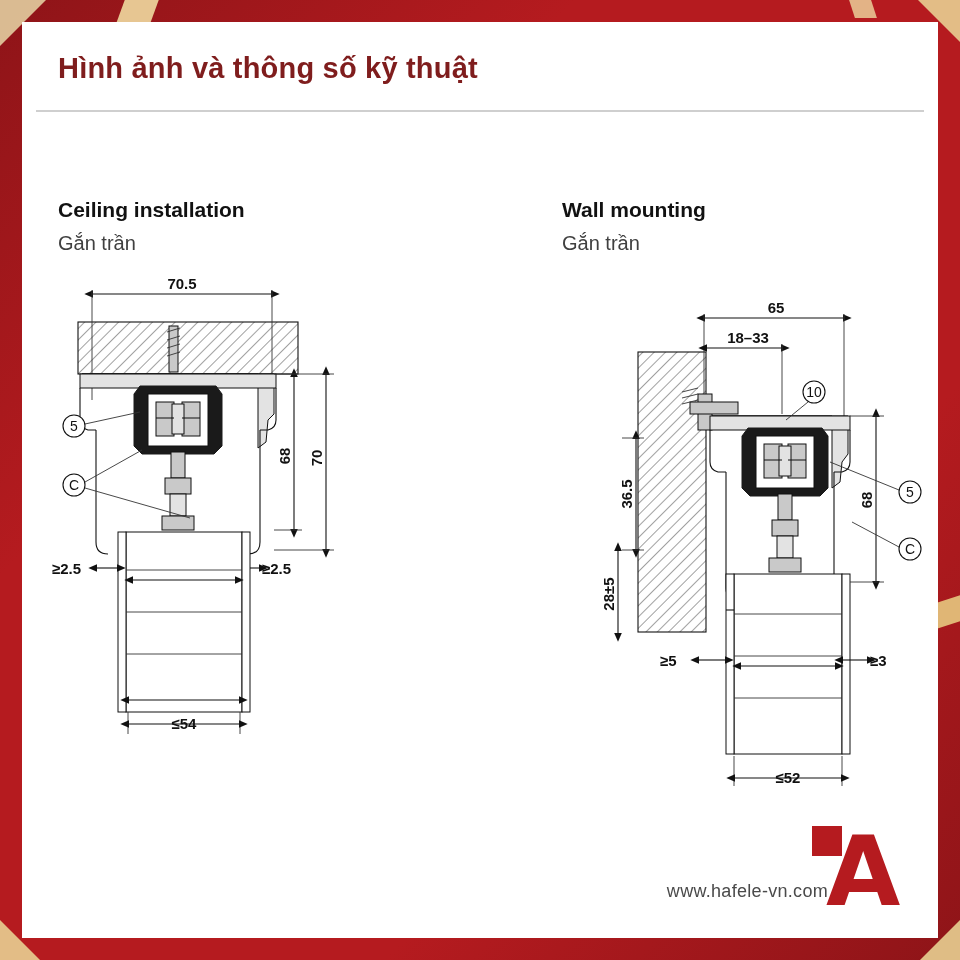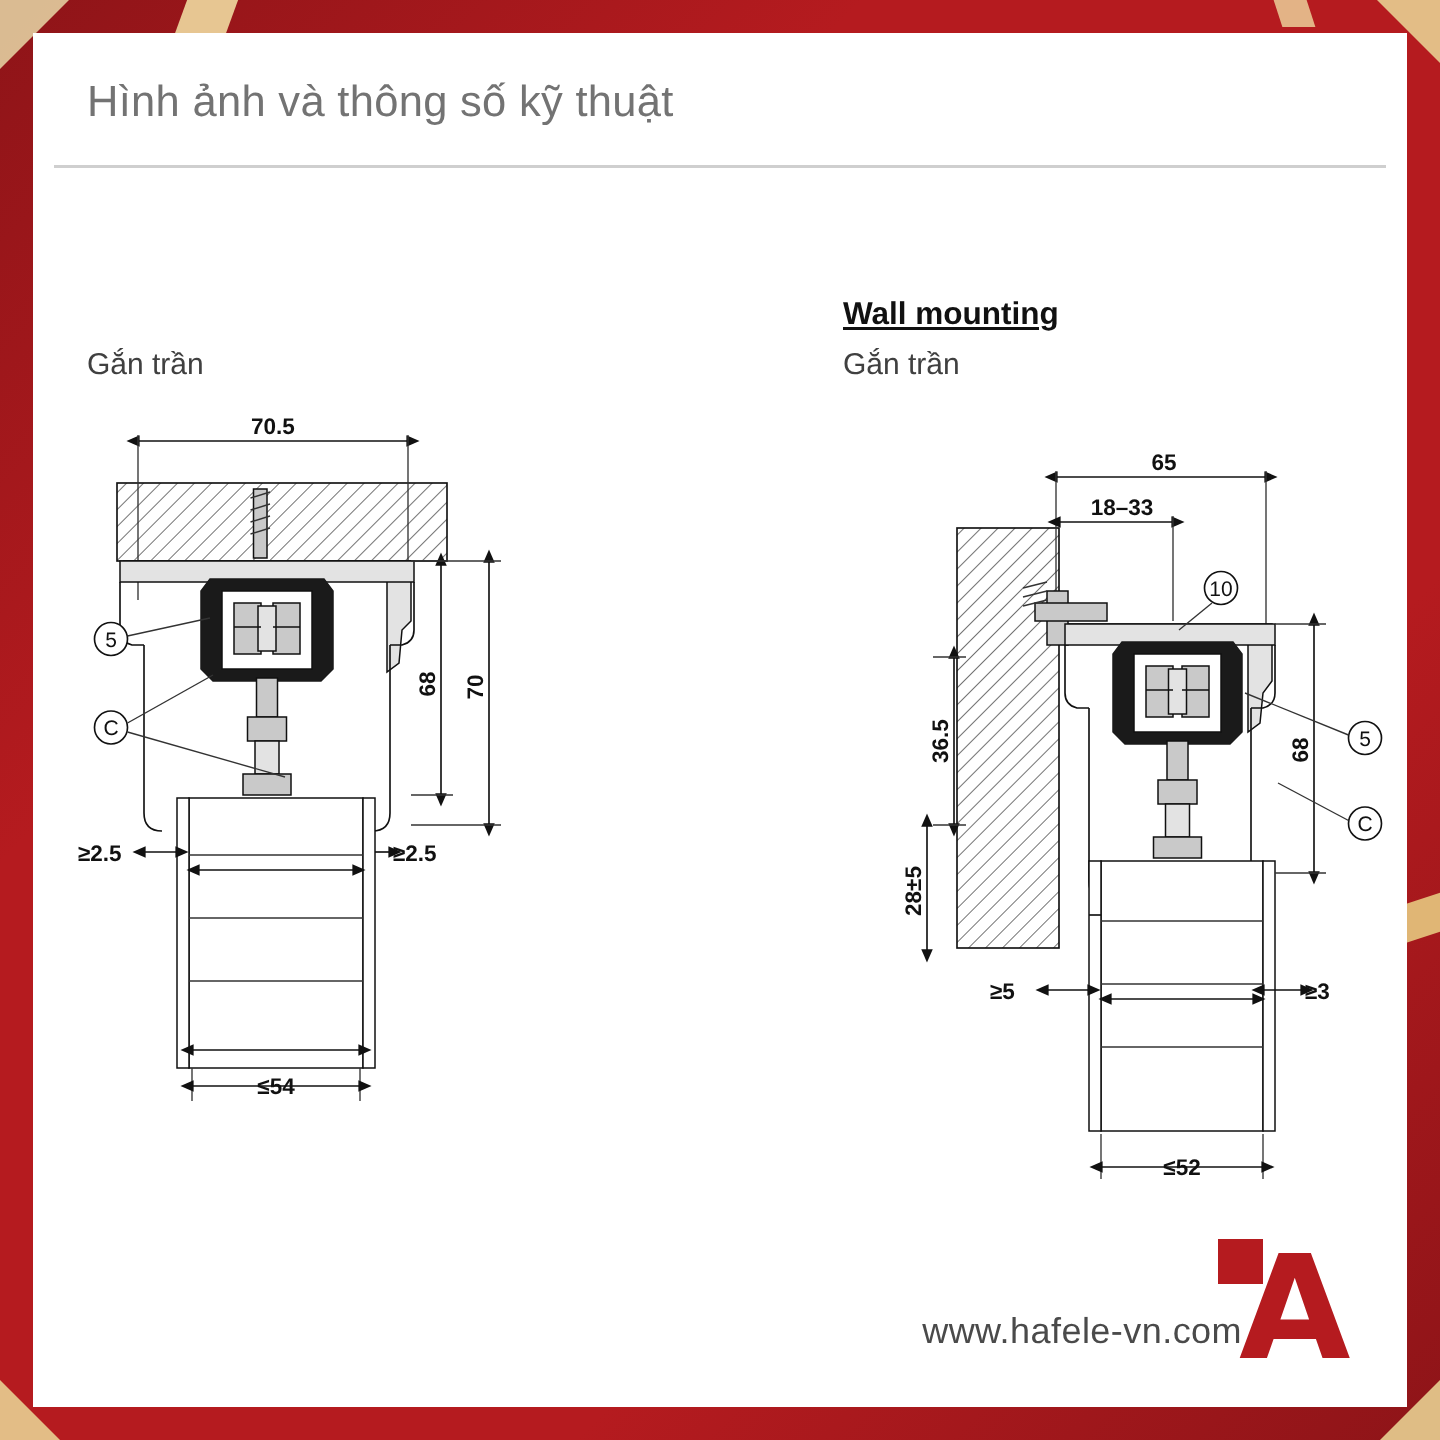--- a/index.html
+++ b/index.html
@@ -24,31 +24,31 @@
   .r2{top:604px;right:0;width:54px;height:26px;transform:skewY(-18deg);opacity:.9;background:#e7c87f;}
   .r3{bottom:0;left:0;width:40px;height:40px;clip-path:polygon(0 100%,100% 100%,0 0);background:#e8cf91;opacity:.9;}
   .r4{top:0;right:86px;width:22px;height:18px;transform:skewX(18deg);background:#efd9a0;opacity:.8;}
 
   .card{
     position:absolute;left:22px;top:22px;width:916px;height:916px;
     background:#ffffff;
   }
   .title{
     position:absolute;left:36px;top:30px;
-    color:#737373;font-size:29px;font-weight:400;letter-spacing:.2px;
+    color:#7f1d1d;font-size:29px;font-weight:700;letter-spacing:.2px;
   }
   .rule{
     position:absolute;left:14px;top:88px;width:888px;height:2px;background:#cfcfcf;
   }
 
   .heading{position:absolute;font-weight:bold;color:#111;font-size:21px;}
   .subheading{position:absolute;color:#404040;font-size:20px;}
 
   .wm{
-    position:absolute;right:110px;bottom:36px;color:#4a4a4a;font-size:24px;letter-spacing:.3px;
+    position:absolute;right:110px;bottom:36px;color:#4a4a4a;font-size:18px;letter-spacing:.3px;
   }
   .logo{
     position:absolute;right:22px;bottom:16px;width:104px;height:104px;
   }
   .logo .sq{position:absolute;left:0;top:8px;width:30px;height:30px;background:#b51b1f;}
   .logo .a{
     position:absolute;left:14px;top:6px;color:#b51b1f;font-size:96px;font-weight:bold;
     font-family:"DejaVu Sans",sans-serif;line-height:1;
   }
 
@@ -74,22 +74,23 @@
   <div class="ribbon r2"></div>
   <div class="ribbon r3"></div>
   <div class="ribbon r4"></div>
 </div>
 
 <div class="card">
 
   <div class="title">Hình ảnh và thông số kỹ thuật</div>
   <div class="rule"></div>
 
+  <div class="heading" style="left:36px;top:176px;">Ceiling installation</div>
   <div class="subheading" style="left:36px;top:210px;">Gắn trần</div>
-  <div class="heading" style="left:540px;top:176px;text-decoration:underline;">Wall mounting</div>
+  <div class="heading" style="left:540px;top:176px;">Wall mounting</div>
   <div class="subheading" style="left:540px;top:210px;">Gắn trần</div>
 
   <svg width="916" height="916" viewBox="0 0 916 916">
     <defs>
       <pattern id="hatch" width="8" height="8" patternUnits="userSpaceOnUse" patternTransform="rotate(45)">
         <rect width="8" height="8" fill="#ffffff"></rect>
         <line x1="0" y1="0" x2="0" y2="8" stroke="#444" stroke-width="1"></line>
       </pattern>
       <marker id="arrL" markerWidth="9" markerHeight="9" refX="8" refY="4.5" orient="auto">
         <path d="M9,1 L1,4.5 L9,8 Z" fill="#111"></path>

